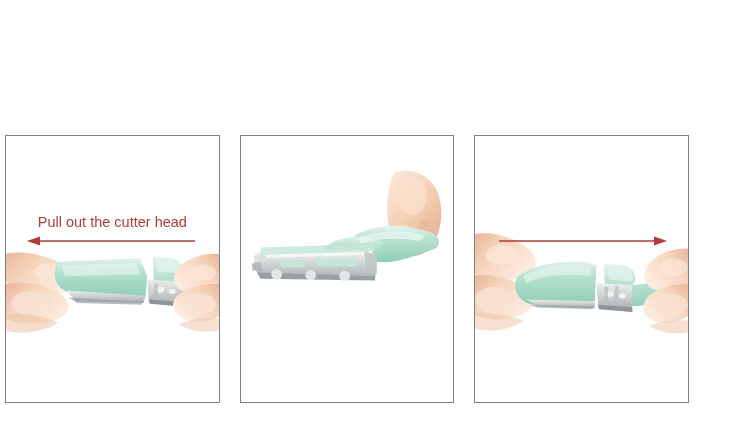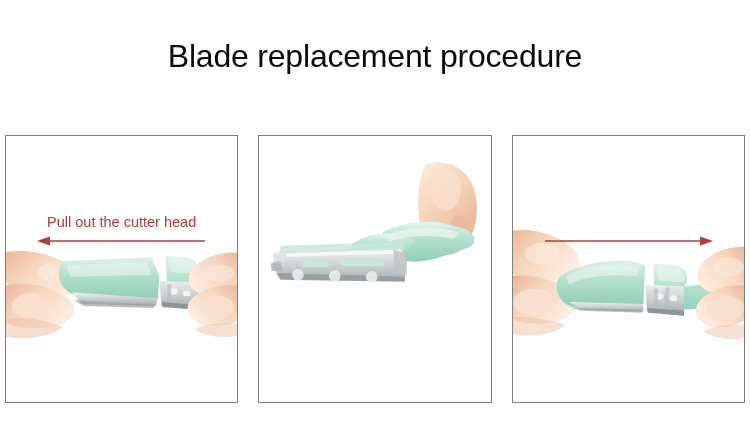--- a/index.html
+++ b/index.html
@@ -31,21 +31,21 @@
     letter-spacing: -0.2px;
     color: #0a0a0a;
     font-family: "Liberation Sans", sans-serif;
   }
 
   
   .panels {
     position: absolute;
     top: 135px;
     left: 5px;
-    width: 740px;
+    width: 684px;
     height: 268px;
     display: flex;
     gap: 20px;
   }
 
   .panel {
     position: relative;
     width: 238px;
     height: 268px;
     border: 1.5px solid #808080;
@@ -83,21 +83,20 @@
     width: 100%;
     height: 100%;
   }
   .scene svg { display: block; width: 100%; height: 100%; }
 </style>
 </head>
 <body>
 
 <div class="page">
 
-  <h1 class="title">Blade replacement procedure</h1>
 
   <div class="panels">
 
     <div class="panel">
 
       <div class="scene">
         <svg viewBox="0 0 238 268" xmlns="http://www.w3.org/2000/svg">
           <defs>
             <linearGradient id="p1mint" x1="0" y1="0" x2="0" y2="1">
               <stop offset="0%" stop-color="#dff1e9"></stop>

